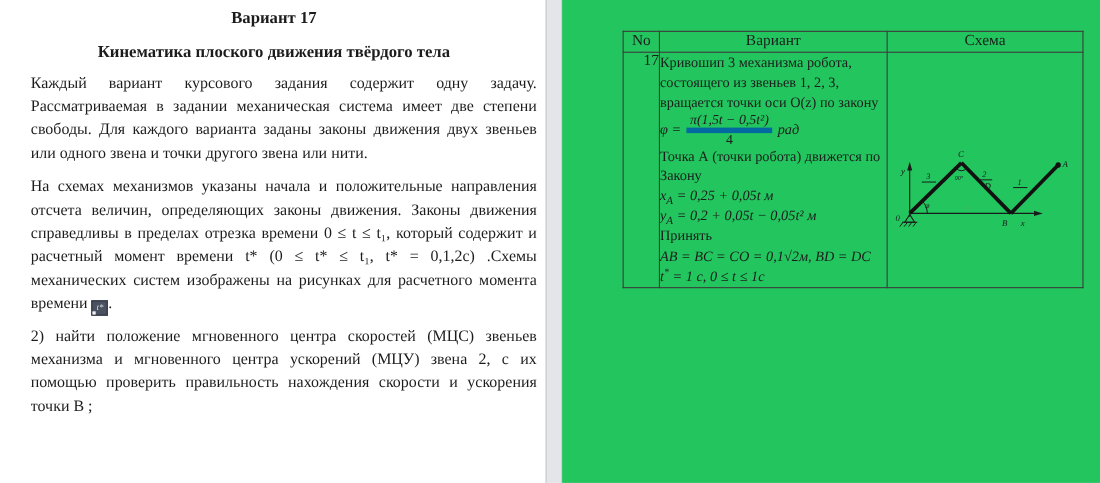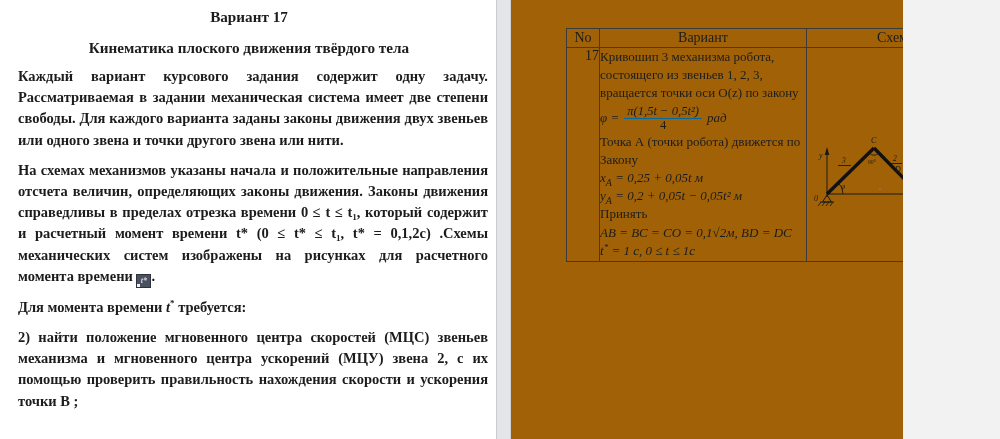--- a/index.html
+++ b/index.html
@@ -1,68 +1,67 @@
 <!DOCTYPE html>
 <html><head>
 <meta charset="utf-8">
 <style>
   html,body{margin:0;padding:0;background:#f2f2f3;}
-  .canvas{position:relative;width:903px;height:439px;background:#fdfdfd;overflow:hidden;
+  .canvas{position:relative;width:1000px;height:439px;background:#fdfdfd;overflow:hidden;
           font-family:"Liberation Serif", serif;color:#1c1c1c;}
   
   .page-left{position:absolute;left:0;top:0;width:496px;height:439px;background:#ffffff;}
   .page-gap{position:absolute;left:496px;top:0;width:15px;height:439px;background:#e3e5e8;
             border-left:1px solid #c9cbce;border-right:1px solid #cdcfd2;box-sizing:border-box;}
-  .page-right{position:absolute;left:511px;top:0;width:489px;height:439px;background:#a16207;}
+  .page-right{position:absolute;left:511px;top:0;width:489px;height:439px;background:#22c55e;}
   
   .doc-text{padding:5px 8px 0 10px;}
   .title{font-size:15.2px;font-weight:bold;text-align:center;margin:0;}
   .title.t1{margin-top:3px;}
   .title.t2{margin-top:13px;}
-  .doc-text p{font-size:14.5px;line-height:21.2px;text-align:justify;margin:9px 0 0 8px;font-weight:bold;}
+  .doc-text p{font-size:14.5px;line-height:21.2px;text-align:justify;margin:9px 0 0 18px;}
   .doc-text p.no-just{text-align:left;}
   sup{font-size:9px;line-height:0;}
   sub{font-size:10px;line-height:0;}
   .eq-box{display:inline-block;width:13px;height:12px;background:#4a5160;border:1px solid #2d323c;
           vertical-align:-2px;position:relative;text-align:center;}
   .eq-box-label{display:block;font-size:8px;line-height:11px;color:#d7dbe3;font-style:italic;}
   .eq-box::after{content:"";position:absolute;left:0;bottom:0;width:3px;height:3px;background:#f2f3f5;}
   
   .task-table{position:absolute;left:55px;top:28px;border-collapse:collapse;table-layout:fixed;}
   .task-table th,.task-table td{border:1px solid #3c3c3c;padding:0;}
   .col-no{width:33px;}.col-cond{width:207px;}.col-schema{width:178px;}
   .task-table th{font-weight:normal;font-size:14px;height:18px;text-align:center;}
   .cell-no{vertical-align:top;text-align:right;font-size:14px;padding-top:2px;height:213px;}
   .cell-cond{vertical-align:top;padding:2px 4px 0 8px;overflow:hidden;margin-top:20px;}
   .cl{font-size:13px;line-height:18.2px;white-space:nowrap;}
   .math{font-style:italic;}
   .phi-line{height:30px;display:flex;align-items:center;}
   .phi-lhs{margin-right:4px;}
   .frac{display:inline-block;text-align:center;vertical-align:middle;margin:0 5px 0 1px;}
-  .frac .num{display:block;border-bottom:1px solid #0369a1;padding:0 3px;font-size:12.6px;line-height:14px;}
+  .frac .num{display:block;border-bottom:5px solid #0369a1;padding:0 3px;font-size:12.6px;line-height:14px;}
   .frac .den{display:block;font-size:12.6px;line-height:13px;font-style:normal;}
   .cell-schema{vertical-align:top;position:relative;}
   .cell-schema svg{position:absolute;left:0;top:73px;}
   .dlabel{font-family:"Liberation Serif", serif;font-style:italic;fill:#1a1a1a;}
 </style>
 </head>
 <body>
 
 <div class="canvas">
 
   <div class="page-left">
     <div class="doc-text">
       <div class="title t1">Вариант 17</div>
       <div class="title t2">Кинематика плоского движения твёрдого тела</div>
 
       <p>Каждый вариант курсового задания содержит одну задачу. Рассматриваемая в задании механическая система имеет две степени свободы. Для каждого варианта заданы законы движения двух звеньев или одного звена и точки другого звена или нити.</p>
 
       <p><span>На схемах механизмов указаны начала и положительные направления отсчета величин, определяющих законы движения. Законы движения справедливы в пределах отрезка времени 0 ≤ t ≤ t₁, который содержит и расчетный момент времени t* (0 ≤ t* ≤ t₁, t* = 0,1,2c) .Схемы механических систем изображены на рисунках для расчетного момента времени </span><span class="eq-box"><span class="eq-box-label">t*</span></span><span>.</span></p>
 
-      <p class="no-just"><span>Для момента времени </span><i>t</i><sup>*</sup><span> требуется:</span></p>
 
       <p>2) найти положение мгновенного центра скоростей (МЦС) звеньев механизма и мгновенного центра ускорений (МЦУ) звена 2, с их помощью проверить правильность нахождения скорости и ускорения точки В ;</p>
 
     </div>
   </div>
 
   <div class="page-gap"></div>
 
   <div class="page-right">
     <table class="task-table">

